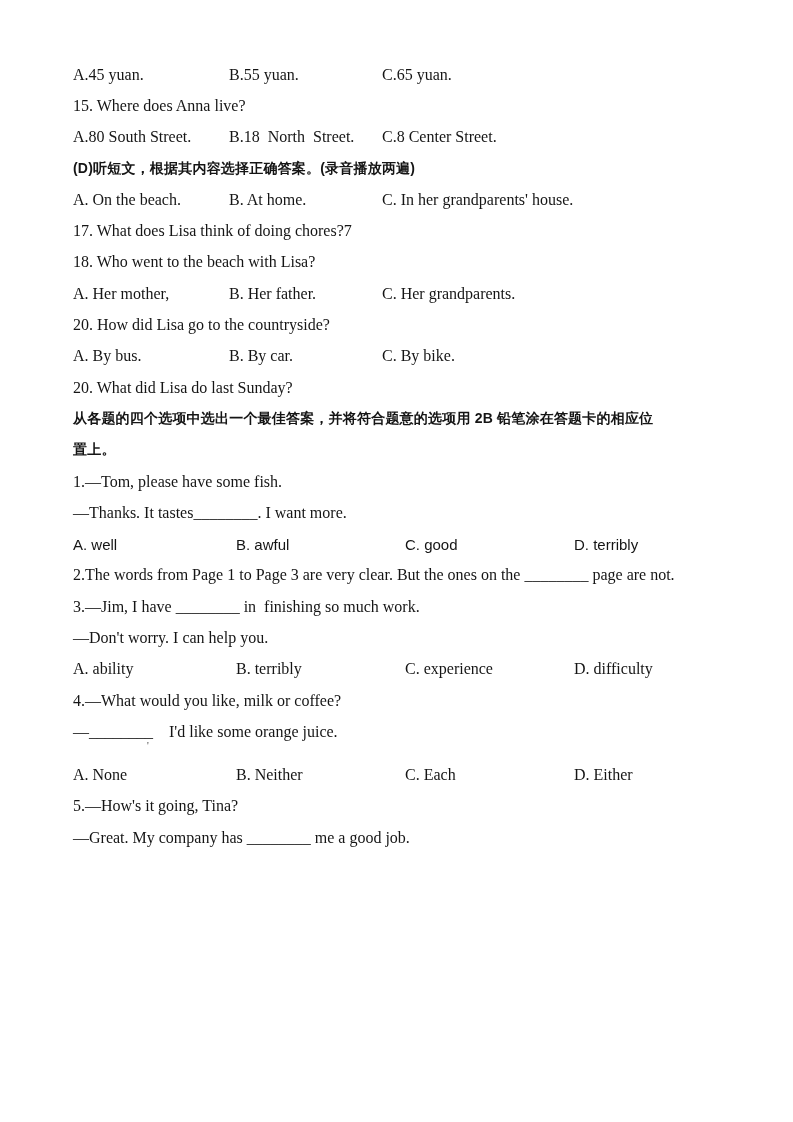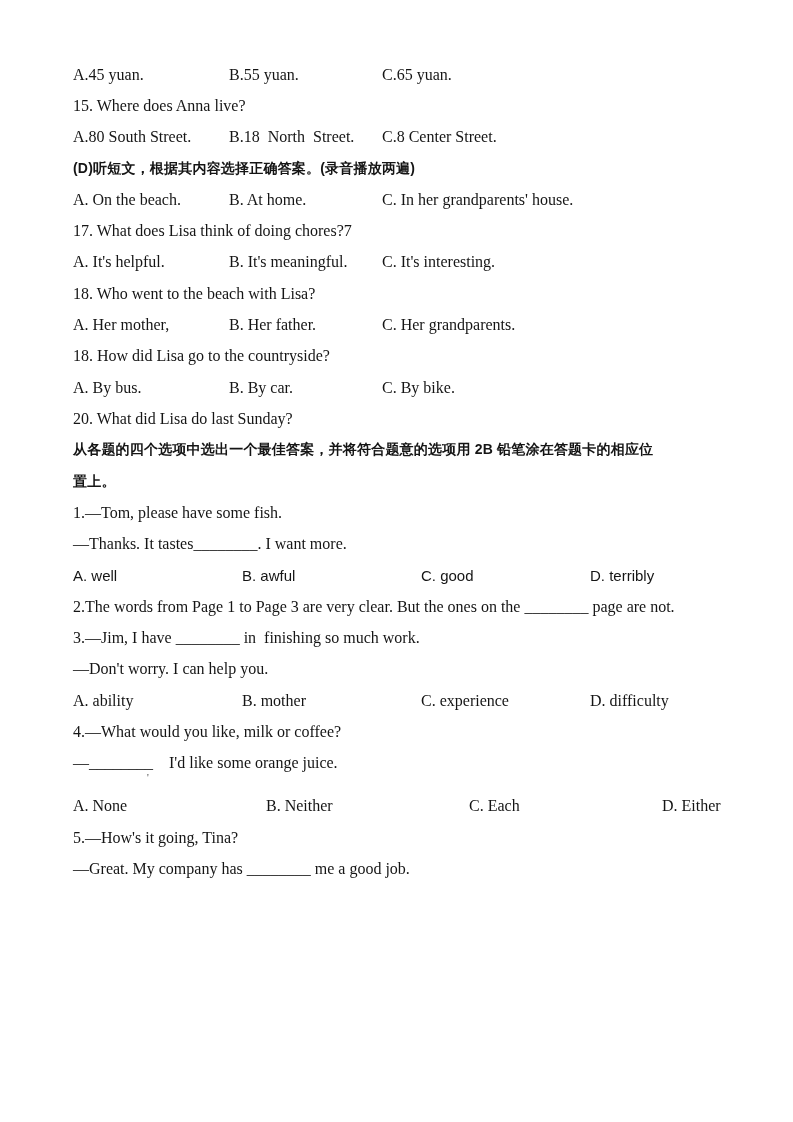--- a/index.html
+++ b/index.html
@@ -33,24 +33,24 @@
     font-size: 14px;
     letter-spacing: 0.2px;
   }
   .sans {
     font-family: "Liberation Sans", sans-serif;
     font-size: 15px;
   }
   .opt { flex: none; display: inline-block; }
   .opts3 .o1 { min-width: 150px; padding-right: 6px; }
   .opts3 .o2 { min-width: 147px; padding-right: 6px; }
-  .opts4 .o1 { min-width: 163px; padding-right: 6px; }
-  .opts4 .o2 { min-width: 163px; padding-right: 16px; }
+  .opts4 .o1 { min-width: 163px; }
+  .opts4 .o2 { min-width: 163px; padding-right: 6px; }
   .opts4 .o3 { min-width: 163px; padding-right: 6px; }
-  .space-before { margin-top: 12px; gap: 24px; }
+  .space-before { margin-top: 12px; }
   .artifact {
     position: absolute;
     left: 74px;
     top: 25px;
     font-size: 10px;
     color: #333;
     line-height: 1;
   }
 </style>
 </head>
@@ -76,35 +76,30 @@
 
 
   <div class="line opts3">
     <span class="opt o1">A. On the beach.</span>
     <span class="opt o2">B. At home.</span>
     <span class="opt o3">C. In her grandparents' house.</span>
   </div>
 
   <div class="line">17. What does Lisa think of doing chores?7</div>
 
-  <div class="line opts3">
-    <span class="opt o1">A. It's helpful.</span>
-    <span class="opt o2">B. It's meaningful.</span>
-    <span class="opt o3">C. It's interesting.</span>
-  </div>
 
   <div class="line">18. Who went to the beach with Lisa?</div>
 
   <div class="line opts3">
     <span class="opt o1">A. Her mother,</span>
     <span class="opt o2">B. Her father.</span>
     <span class="opt o3">C. Her grandparents.</span>
   </div>
 
-  <div class="line">18. How did Lisa go to the countryside?</div>
+  <div class="line">20. How did Lisa go to the countryside?</div>
 
   <div class="line opts3">
     <span class="opt o1">A. By bus.</span>
     <span class="opt o2">B. By car.</span>
     <span class="opt o3">C. By bike.</span>
   </div>
 
   <div class="line">20. What did Lisa do last Sunday?</div>
 
 
@@ -126,21 +121,21 @@
 
   <div class="line">2.The words from Page 1 to Page 3 are very clear. But the ones on the ________ page are not.</div>
 
 
   <div class="line">3.—Jim, I have ________ in  finishing so much work.</div>
 
   <div class="line">—Don't worry. I can help you.</div>
 
   <div class="line opts4">
     <span class="opt o1">A. ability</span>
-    <span class="opt o2">B. mother</span>
+    <span class="opt o2">B. terribly</span>
     <span class="opt o3">C. experience</span>
     <span class="opt o4">D. difficulty</span>
   </div>
 
   <div class="line">4.—What would you like, milk or coffee?</div>
 
   <div class="line">
     <span>—________    I'd like some orange juice.</span>
     <span class="artifact">'</span>
   </div>

